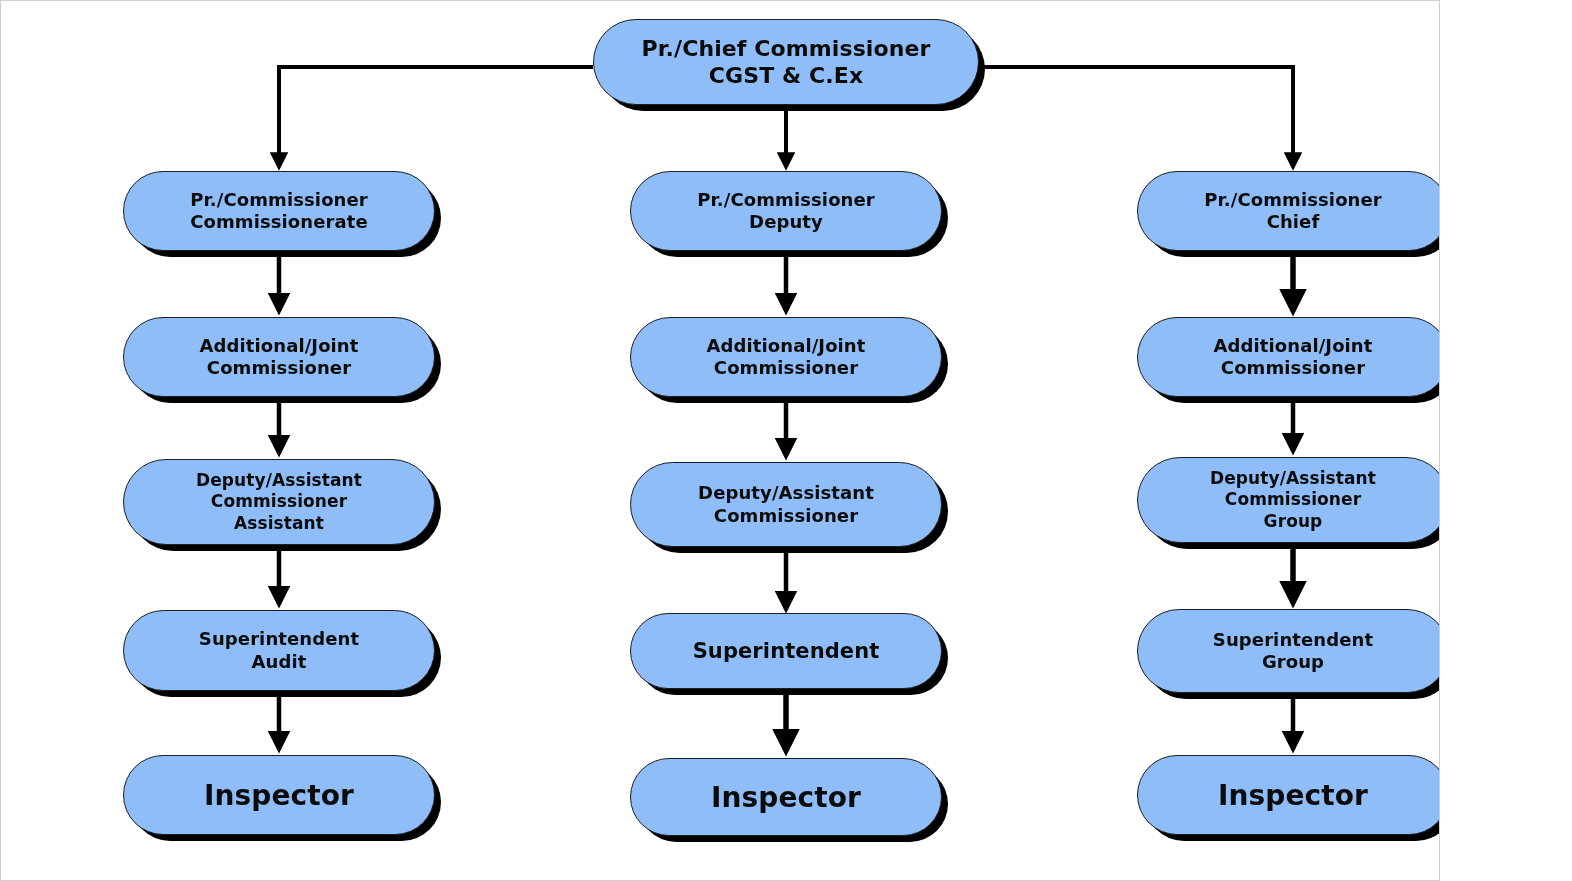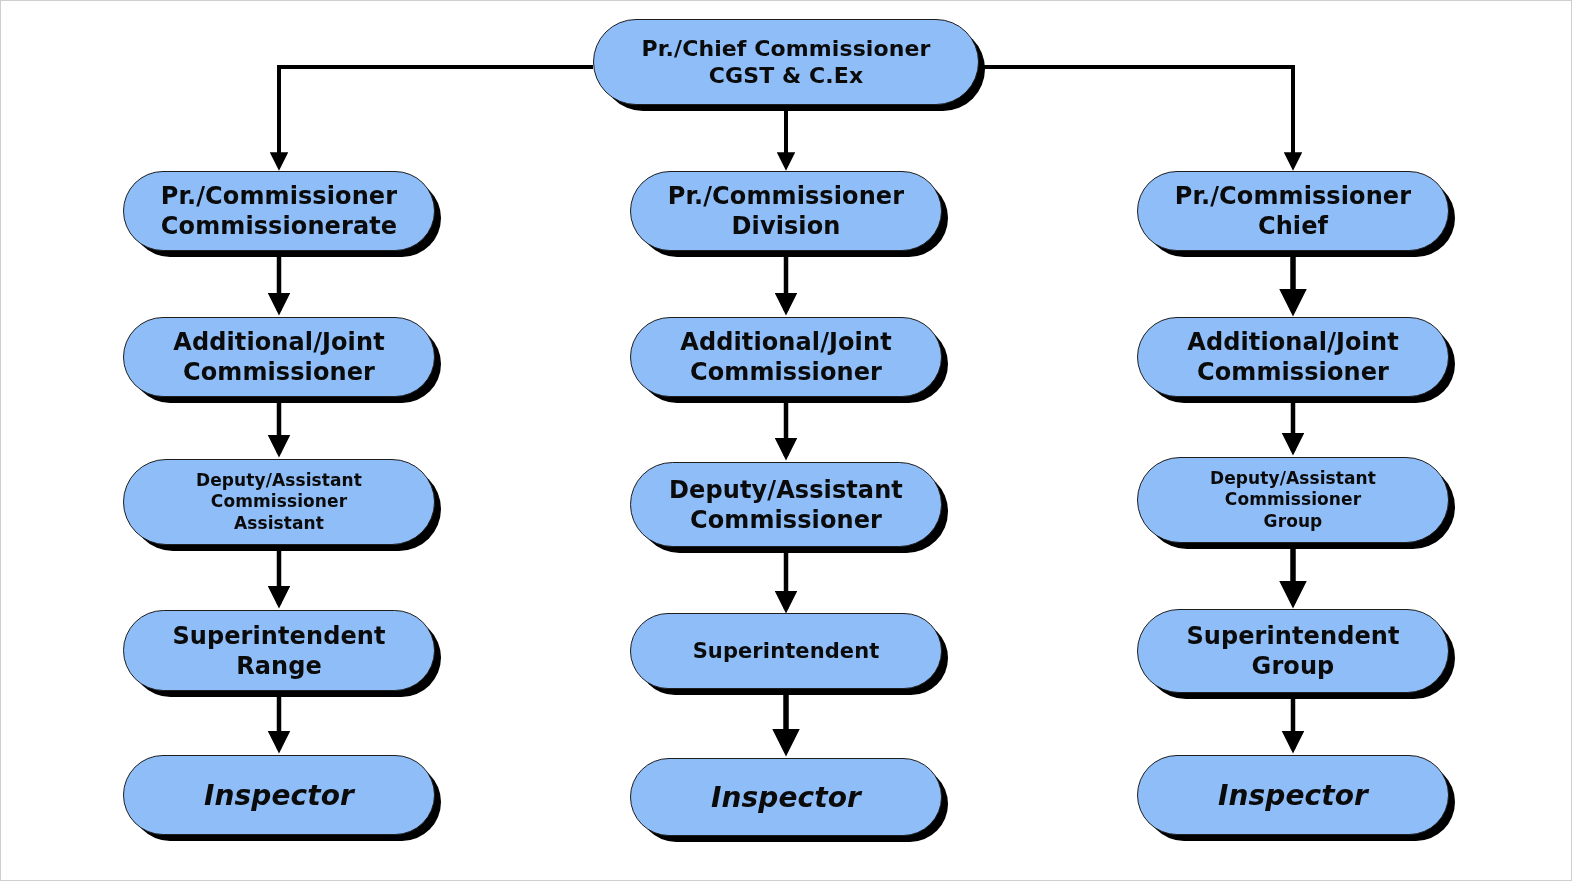--- a/index.html
+++ b/index.html
@@ -6,21 +6,21 @@
   html, body {
     margin: 0;
     padding: 0;
     background: #ffffff;
   }
   body {
     font-family: "DejaVu Sans", "Liberation Sans", sans-serif;
   }
   #canvas {
     position: relative;
-    width: 1572px;
+    width: 1440px;
     height: 881px;
     background: #ffffff;
     border: 1px solid #cfcfcf;
     box-sizing: border-box;
     overflow: hidden;
   }
   
   #connectors {
     position: absolute;
     left: 0;
@@ -48,23 +48,23 @@
     box-shadow: 7px 7px 0 -1px #000000;
   }
   .node .ln {
     display: block;
     white-space: nowrap;
     line-height: 1.25;
   }
   
   .t-root  { font-size: 22px; }
   .t-lg    { font-size: 21px; }
-  .t-md    { font-size: 24px; }
+  .t-md    { font-size: 18px; }
   .t-sm    { font-size: 17px; }
-  .t-xl    { font-size: 28px; font-style: italic; }
+  .t-xl    { font-size: 28px; }
 </style>
 </head>
 <body>
 
 <div id="canvas">
 
   <svg id="connectors" viewBox="0 0 1572 881" width="1572" height="881" xmlns="http://www.w3.org/2000/svg">
     <defs>
       <marker id="ah" viewBox="0 0 10 10" refX="8" refY="5" markerWidth="5" markerHeight="5" orient="auto-start-reverse">
         <path d="M 0 0 L 10 5 L 0 10 z" fill="#000000"></path>
@@ -112,30 +112,30 @@
   </div>
 
   <div class="node t-sm" style="left:122px; top:458px; width:312px; height:86px;">
     <span class="ln">Deputy/Assistant</span>
     <span class="ln">Commissioner</span>
     <span class="ln">Assistant</span>
   </div>
 
   <div class="node t-md" style="left:122px; top:609px; width:312px; height:81px;">
     <span class="ln">Superintendent</span>
-    <span class="ln">Range</span>
+    <span class="ln">Audit</span>
   </div>
 
   <div class="node t-xl" style="left:122px; top:754px; width:312px; height:80px;">
     <span class="ln">Inspector</span>
   </div>
 
   <div class="node t-md" style="left:629px; top:170px; width:312px; height:80px;">
     <span class="ln">Pr./Commissioner</span>
-    <span class="ln">Division</span>
+    <span class="ln">Deputy</span>
   </div>
 
   <div class="node t-md" style="left:629px; top:316px; width:312px; height:80px;">
     <span class="ln">Additional/Joint</span>
     <span class="ln">Commissioner</span>
   </div>
 
   <div class="node t-md" style="left:629px; top:461px; width:312px; height:85px;">
     <span class="ln">Deputy/Assistant</span>
     <span class="ln">Commissioner</span>

